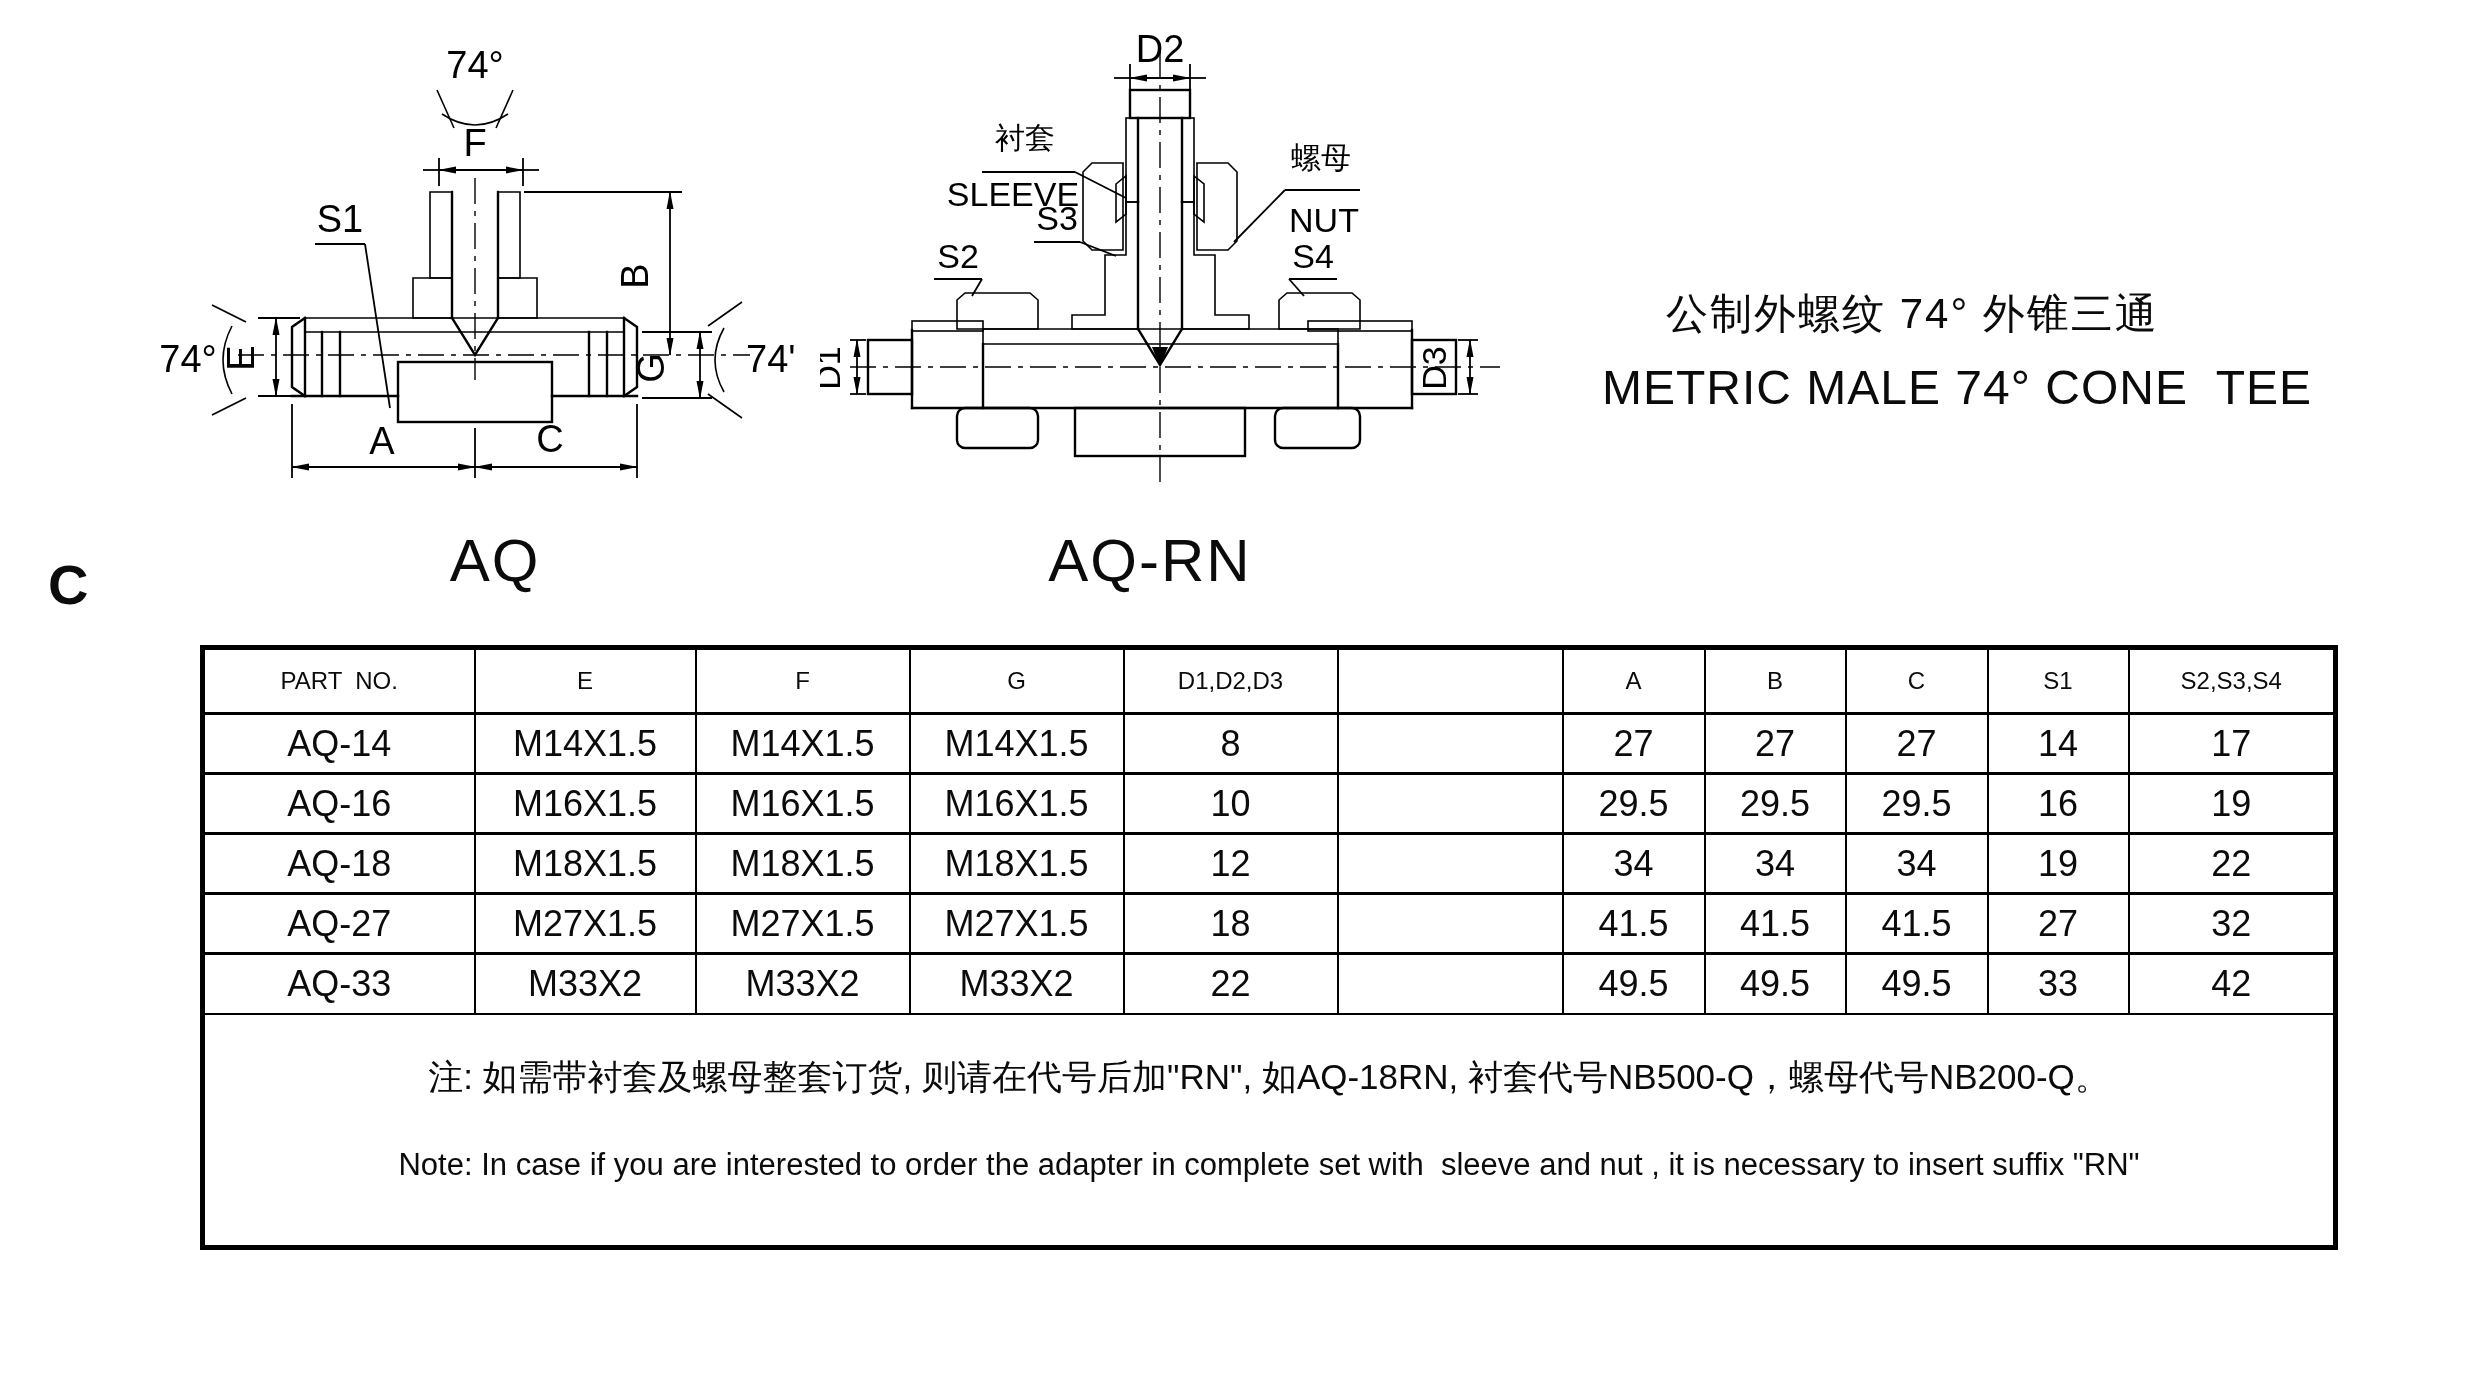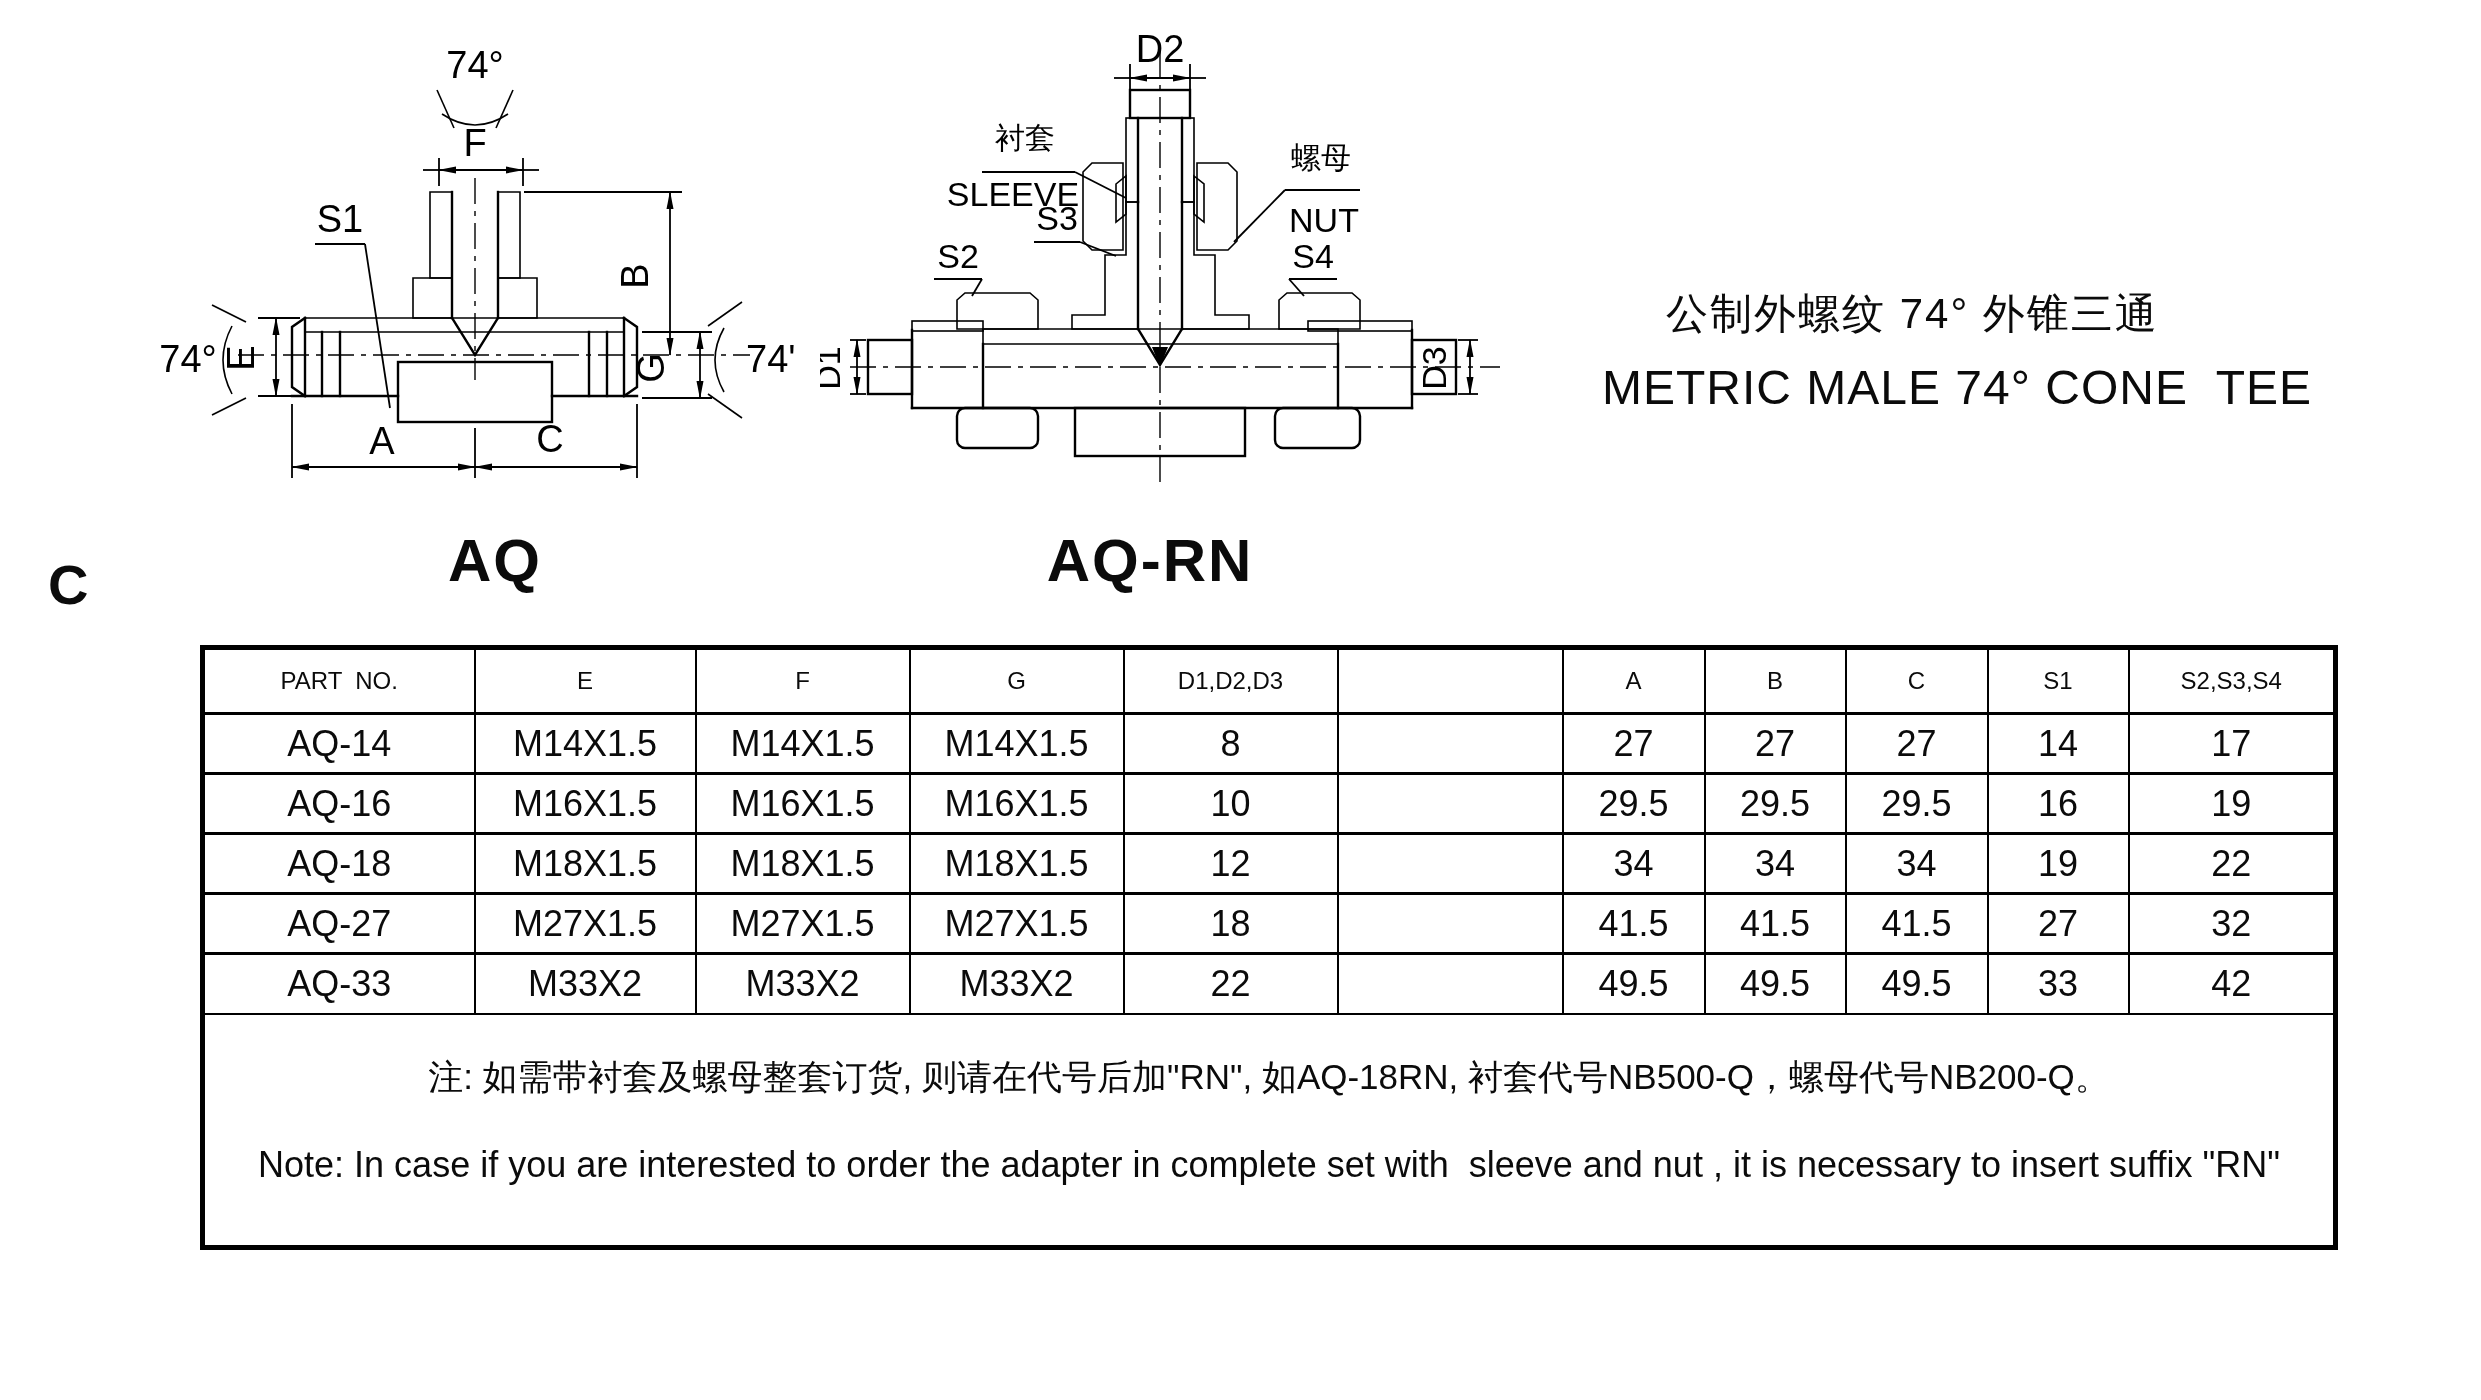--- a/index.html
+++ b/index.html
@@ -4,42 +4,42 @@
 <style>
   html,body{margin:0;padding:0}
   body{
     width:2481px;height:1400px;position:relative;overflow:hidden;
     background:#ffffff;color:#0b0b0b;
     font-family:"Liberation Sans","DejaVu Sans",sans-serif;
   }
   .abs{position:absolute}
   
   .section-letter{font-size:56px;font-weight:bold;letter-spacing:1px}
-  .fig-caption{font-size:60px;font-weight:bold;text-align:center;letter-spacing:2px}
+  .fig-caption{font-size:60px;font-weight:normal;text-align:center;letter-spacing:2px}
   .title-cn{font-size:42px;letter-spacing:2px;white-space:pre}
   .title-en{font-size:48px;letter-spacing:1px;white-space:pre}
   
   #partTable{border-collapse:collapse;table-layout:fixed;width:2133px;border:5px solid #000;background:#fff}
   #partTable th,#partTable td{
     border:2px solid #000;text-align:center;vertical-align:middle;
     font-weight:normal;padding:0;white-space:pre;overflow:hidden;color:#0b0b0b;
   }
   tr.grp-row{height:56px}
   tr.grp-row th{font-size:40px}
   tr.sub-row{height:66px}
   tr.sub-row th{font-size:24px;border-bottom-width:3px}
   #partTable tbody tr{height:60px}
   #partTable tbody td{font-size:36px;border-top-width:3px}
   tr.note-row td{
     border-top-width:4px;text-align:left;vertical-align:top;
     padding:10px 8px 8px 10px;
   }
   .note-line{white-space:pre;line-height:52px}
   .note-cn{font-size:35px}
-  .note-en{font-size:36px}
+  .note-en{font-size:31px}
   
   svg .ln{stroke:#000;stroke-width:2.4;fill:none;stroke-linecap:square}
   svg .thn{stroke:#000;stroke-width:1.6;fill:none}
   svg .cl{stroke:#000;stroke-width:1.4;fill:none;stroke-dasharray:26 7 5 7}
   svg .dim{stroke:#000;stroke-width:1.8;fill:none}
   svg text{fill:#000;font-family:"Liberation Sans","DejaVu Sans",sans-serif}
   .lb38{font-size:38px}
   .lb34{font-size:34px}
   .lb30{font-size:30px}
 </style>

